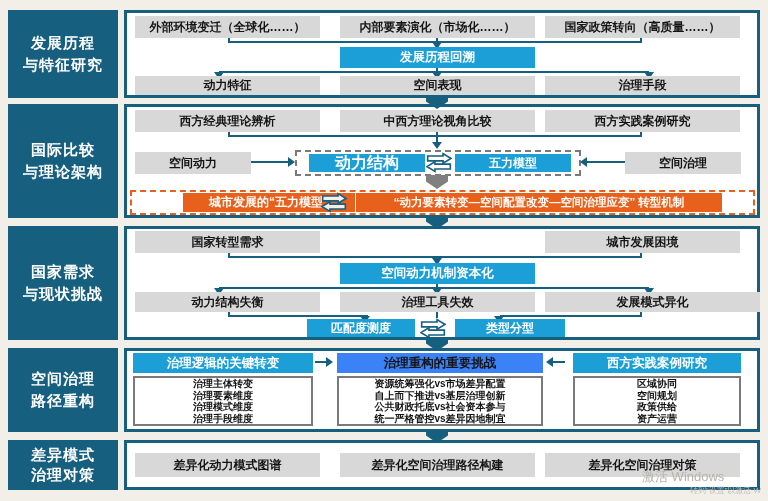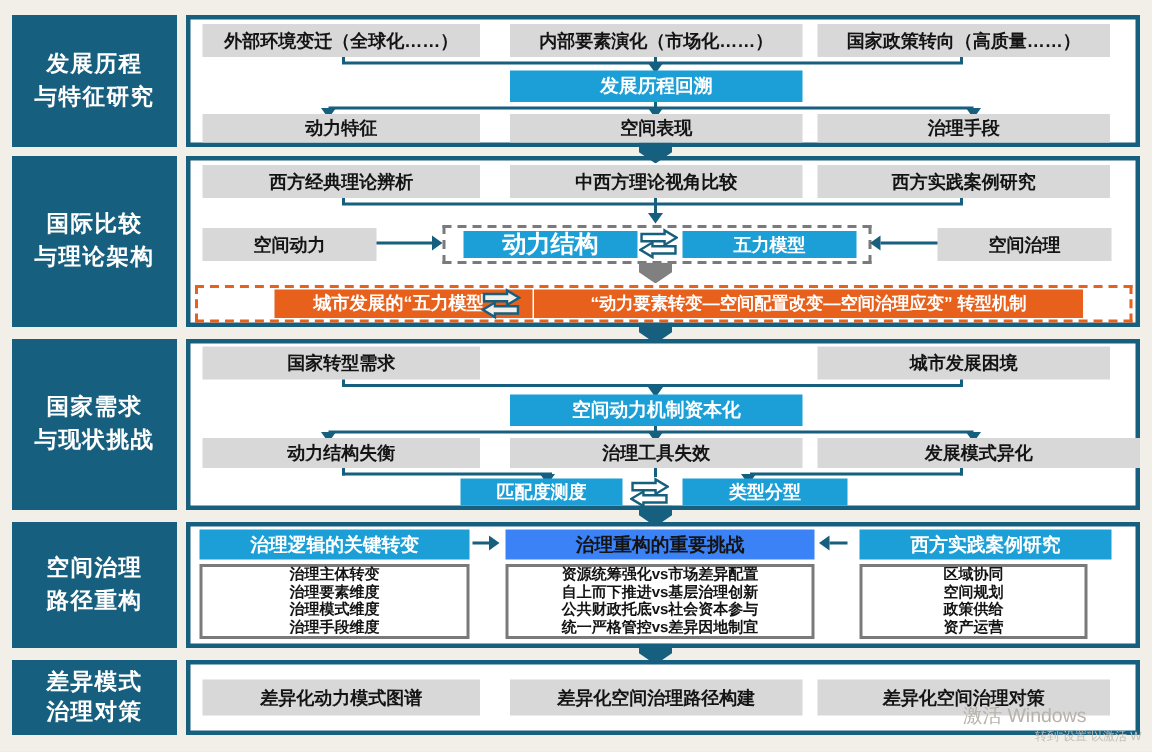--- a/index.html
+++ b/index.html
@@ -209,21 +209,21 @@
     <div>资源统筹强化vs市场差异配置</div>
     <div>自上而下推进vs基层治理创新</div>
     <div>公共财政托底vs社会资本参与</div>
     <div>统一严格管控vs差异因地制宜</div>
   </div>
 
   <div class="lineH" style="left:553px;top:361px;width:12px;height:2px;"></div>
   <div class="tri tri-left" style="left:546px;top:357px;"></div>
 
   <div class="colhdr blue" style="left:573px;top:353px;width:168px;">西方实践案例研究</div>
-  <div class="listbox" style="left:573px;top:376px;width:152px;height:50px;">
+  <div class="listbox" style="left:573px;top:376px;width:168px;height:50px;">
     <div>区域协同</div>
     <div>空间规划</div>
     <div>政策供给</div>
     <div>资产运营</div>
   </div>
 
   <div class="pent" style="left:426px;top:429px;"></div>
 
   <div class="rowlabel" style="left:8px;top:440px;width:110px;height:50px;line-height:20px;">
     <span>差异模式</span>

